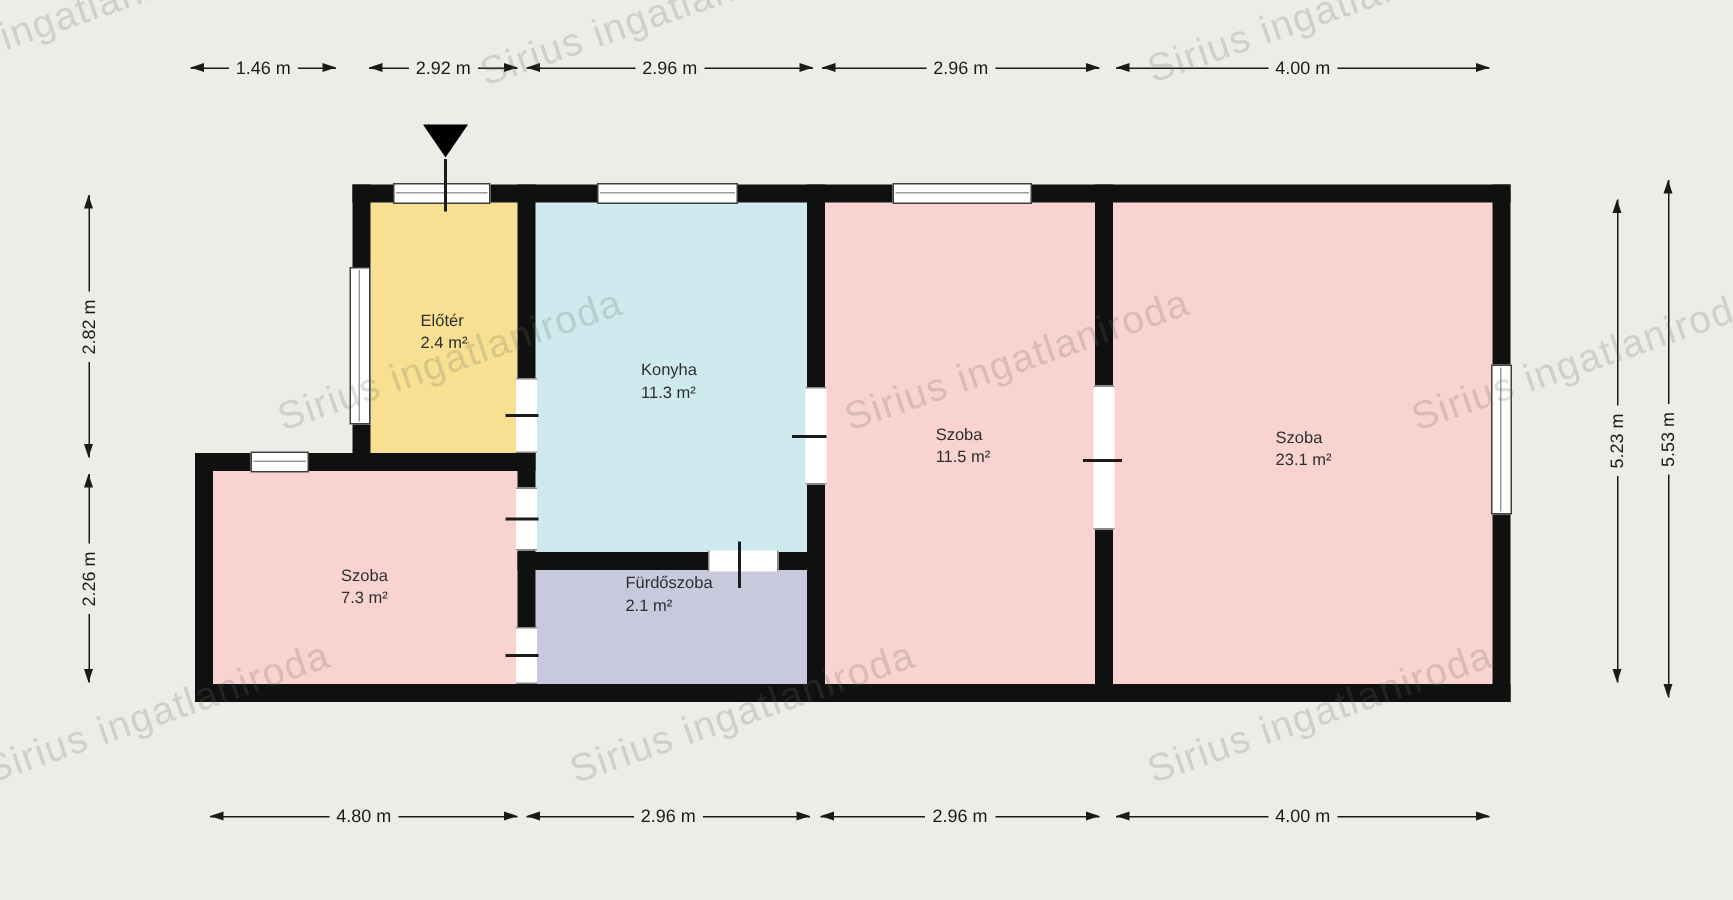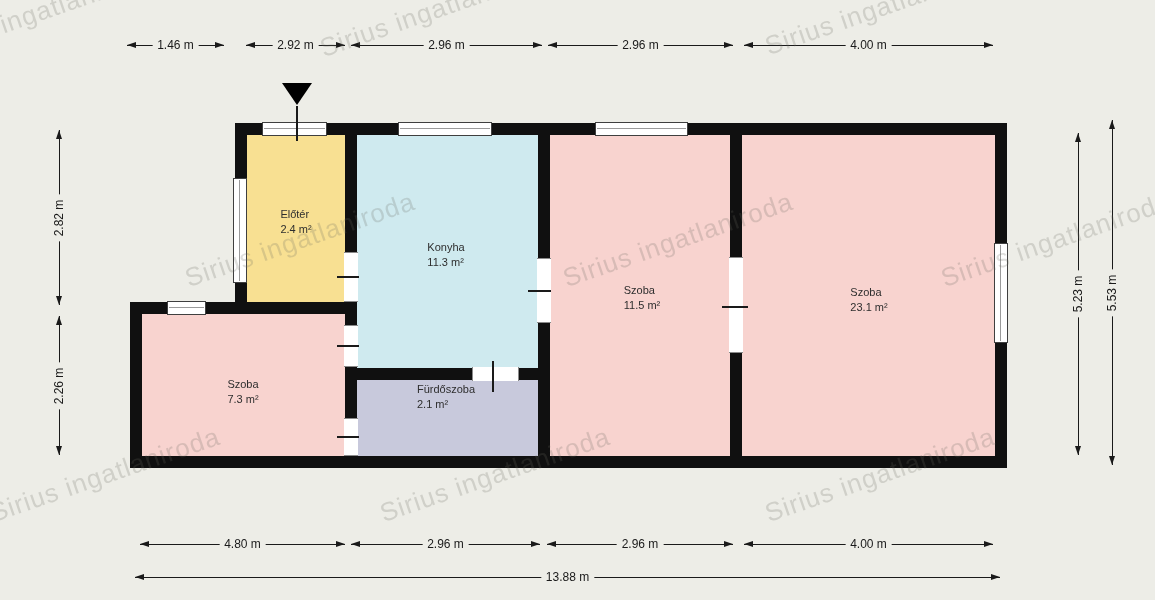--- a/index.html
+++ b/index.html
@@ -152,25 +152,20 @@
   <div class="dim dim-h" style="left:547px;top:538px;width:186px">
     <i class="ar ar-l"></i>
       <i class="ar ar-r"></i>
       <span class="dlabel">2.96 m</span>
   </div>
   <div class="dim dim-h" style="left:744px;top:538px;width:249px">
     <i class="ar ar-l"></i>
       <i class="ar ar-r"></i>
       <span class="dlabel">4.00 m</span>
   </div>
-  <div class="dim dim-h" style="left:135px;top:571px;width:865px">
-    <i class="ar ar-l"></i>
-      <i class="ar ar-r"></i>
-      <span class="dlabel">13.88 m</span>
-  </div>
 
   <div class="dim dim-v" style="left:53px;top:130px;height:175px">
     <i class="ar ar-u"></i>
       <i class="ar ar-d"></i>
       <span class="dlabel">2.82 m</span>
   </div>
   <div class="dim dim-v" style="left:53px;top:316px;height:139px">
     <i class="ar ar-u"></i>
       <i class="ar ar-d"></i>
       <span class="dlabel">2.26 m</span>

